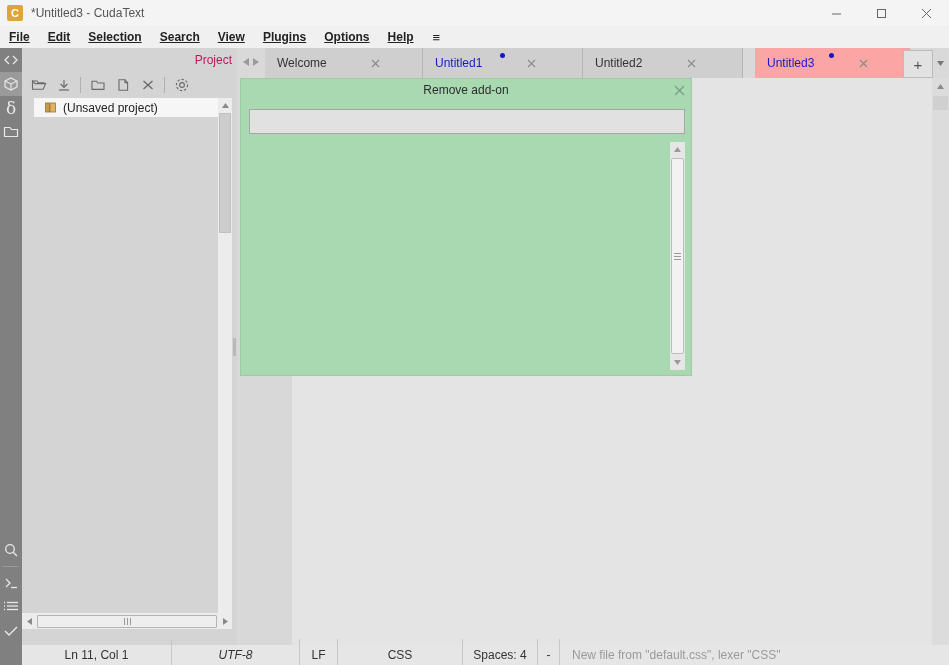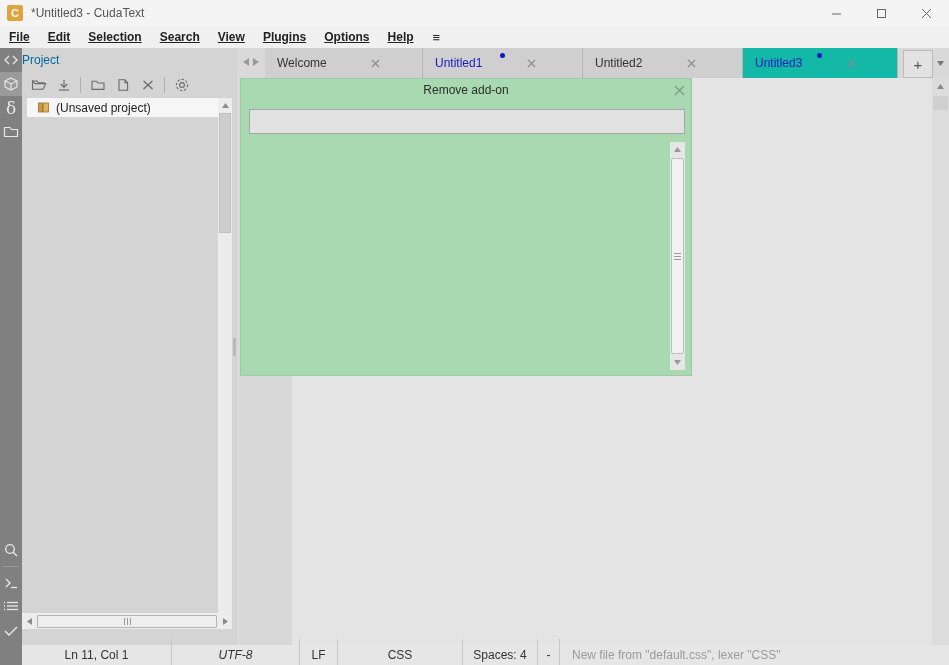--- a/index.html
+++ b/index.html
@@ -61,39 +61,39 @@
   .rail-icon.active { background: #9a9a9a; }
   .rail-line { width: 16px; height: 1px; background: #9c9c9c; margin: 4px auto; }
   #rail-bottom { position: absolute; left: 0; bottom: 22px; width: 22px; }
 
   
   #sidepanel {
     position: absolute; left: 22px; top: 48px; width: 210px; height: 597px;
     background: #d4d4d4;
   }
   #panel-title {
-    height: 24px; line-height: 24px; text-align: left;
-    font-size: 12px; color: #0369a1; background: #d4d4d4;
+    height: 24px; line-height: 24px; text-align: right;
+    font-size: 12px; color: #be185d; background: #d4d4d4;
   }
   #panel-toolbar {
     height: 26px; display: flex; align-items: center;
     padding-left: 4px; background: #d4d4d4;
   }
   .tb-btn {
     width: 25px; height: 22px;
     display: flex; align-items: center; justify-content: center;
     color: #6a6a6a;
   }
   .tb-sep { width: 1px; height: 16px; background: #b0b0b0; margin: 0 4px; }
   #tree-area {
     position: absolute; left: 0; top: 50px; width: 210px; height: 531px;
     background: #d4d4d4;
   }
   #tree-list {
-    position: absolute; left: 5px; top: 0; width: 196px; height: 531px;
+    position: absolute; left: 12px; top: 0; width: 196px; height: 531px;
     background: #d4d4d4; overflow: hidden;
   }
   .tree-row {
     height: 19px; display: flex; align-items: center;
     padding-left: 10px; background: #f6f6f6; font-size: 12px; color: #222;
   }
   .tree-icon { width: 14px; height: 14px; margin-right: 5px; display: flex; align-items: center; }
   #tree-vscroll {
     position: absolute; right: 0; top: 0; width: 14px; height: 531px;
     background: #ececec;
@@ -137,21 +137,21 @@
     position: absolute; left: 0; top: 0; width: 28px; height: 30px;
     display: flex; align-items: center; justify-content: center; gap: 2px;
   }
   #tabs-row { position: absolute; left: 28px; top: 0; height: 30px; display: flex; }
   .tab {
     position: relative; height: 30px; display: flex; align-items: center;
     padding: 0 4px 0 12px; background: #cfcfcf;
     border-right: 1px solid #b5b5b5;
     font-size: 12px; color: #333; gap: 28px;
   }
-  .tab.active { background: #14b8a6; color: #1a1ac0; }
+  .tab.active { background: #fca5a5; color: #1a1ac0; margin-left: 12px; }
   .tab.modified { color: #1a1ac0; }
   .tab-label { white-space: nowrap; }
   .tab-x {
     width: 22px; height: 30px; margin-left: 10px;
     display: flex; align-items: center; justify-content: center; color: #8a8a8a;
   }
   .tab-dot {
     position: absolute; top: 5px; left: 50%; margin-left: -3px;
     width: 5px; height: 5px; border-radius: 50%; background: #1515c8;
   }

